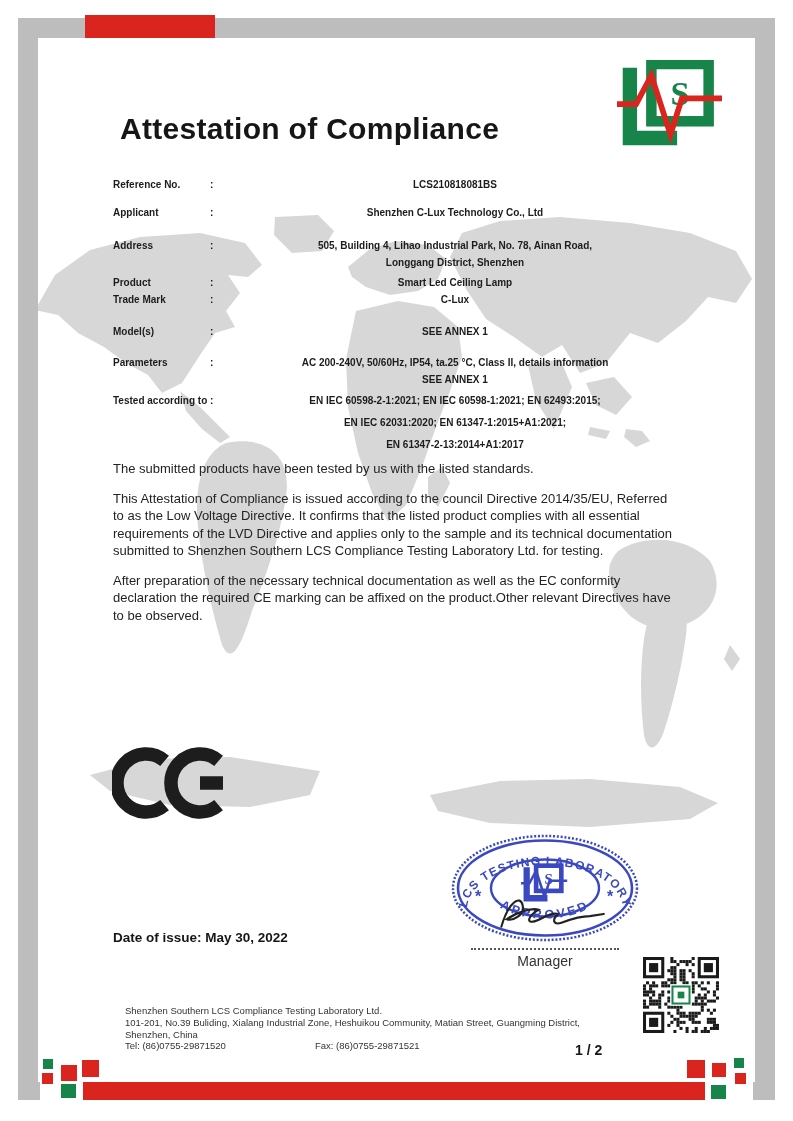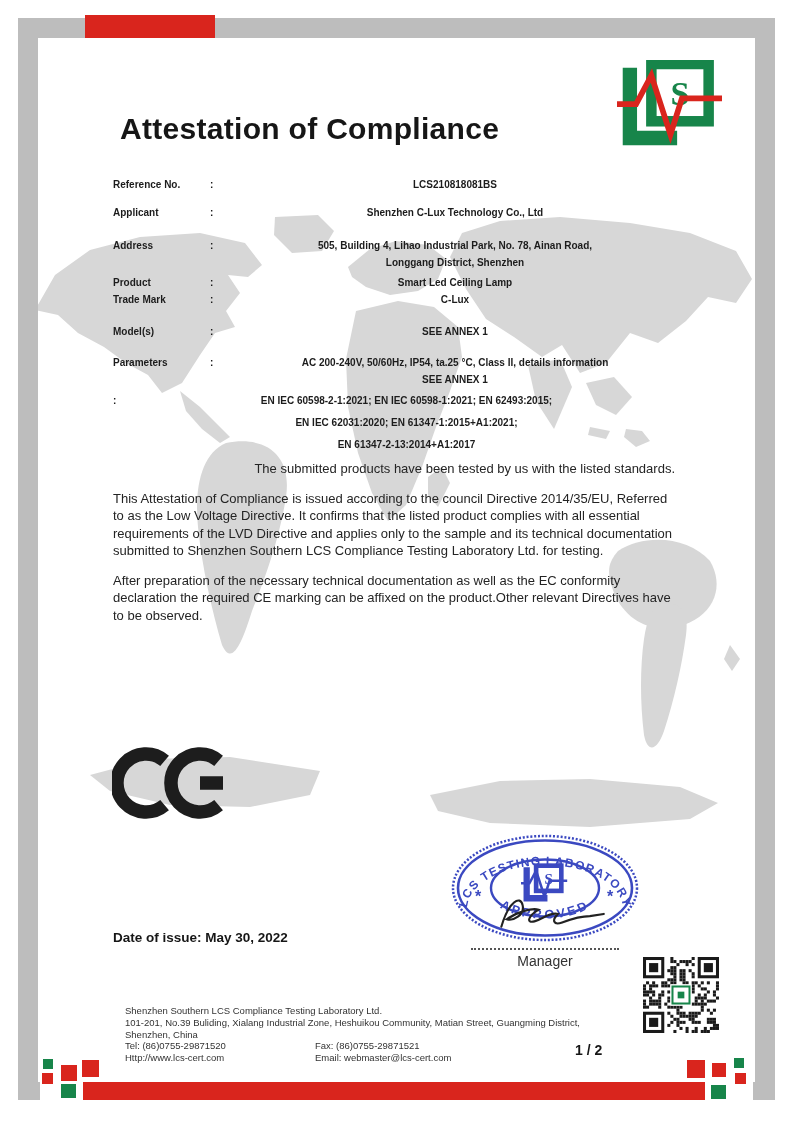--- a/index.html
+++ b/index.html
@@ -23,21 +23,21 @@
   .content { position:absolute; left:113px; top:176px; width:562px; }
   .frow   { display:flex; font-size:10px; font-weight:bold; line-height:17px; color:#1c1c1c; }
   .flabel { width:97px; flex-shrink:0; }
   .fcolon { width:25px; flex-shrink:0; }
   .fvalue { flex:1; }
   .fvalue div { white-space:nowrap;text-align:center; }
   .m11{margin-bottom:11px}.m16{margin-bottom:16px}.m3{margin-bottom:3px}
   .m13{}.m15{margin-bottom:15px}.m14{margin-bottom:14px}.m4{margin-bottom:4px}
   .tested .fvalue div { margin-bottom:5px; white-space:nowrap; }
   .para { font-size:13px; line-height:17.5px; color:#242424; margin-top:12px; }
-  .para.first { margin-top:2px;text-align:right; }
+  .para.first { margin-top:2px; }
   
   .ce { position:absolute; left:112px; top:745px; }
   
   .stampwrap { position:absolute; left:448px; top:834px; width:194px; text-align:center; }
   .sig { position:absolute; left:48px; top:58px; }
   .dotline { width:148px; height:6px; margin:-8px auto 3px auto; border-bottom:2px dotted #555; }
   .manager { font-size:14px; color:#333; }
   
   .date { position:absolute; left:113px; top:930px; font-size:13.5px; font-weight:bold; color:#161616;text-align:center; }
   .footer { position:absolute; left:125px; top:1005px; font-size:9.5px; line-height:11.8px; color:#333; }
@@ -147,20 +147,21 @@
     </div>
     <div class="frow m4">
       <div class="flabel">Parameters</div>
       <div class="fcolon">:</div>
       <div class="fvalue">
         <div>AC 200-240V, 50/60Hz, IP54, ta.25 °C, Class II, details information</div>
         <div>SEE ANNEX 1</div>
       </div>
     </div>
     <div class="frow tested">
+      <div class="flabel">Tested according to</div>
       <div class="fcolon">:</div>
       <div class="fvalue">
         <div>EN IEC 60598-2-1:2021; EN IEC 60598-1:2021; EN 62493:2015;</div>
         <div>EN IEC 62031:2020; EN 61347-1:2015+A1:2021;</div>
         <div>EN 61347-2-13:2014+A1:2017</div>
       </div>
     </div>
 
     <div class="para first">The submitted products have been tested by us with the listed standards.</div>
     <div class="para">This Attestation of Compliance is issued according to the council Directive 2014/35/EU, Referred to as the Low Voltage Directive. It confirms that the listed product complies with all essential requirements of the LVD Directive and applies only to the sample and its technical documentation submitted to Shenzhen Southern LCS Compliance Testing Laboratory Ltd. for testing.</div>
@@ -208,24 +209,20 @@
 
   <div class="date">Date of issue: May 30, 2022</div>
 
   <div class="footer">
     <div>Shenzhen Southern LCS Compliance Testing Laboratory Ltd.</div>
     <div>101-201, No.39 Buliding, Xialang Industrial Zone, Heshuikou Community, Matian Street, Guangming District,</div>
     <div>Shenzhen, China</div>
     <div class="frow2">
       <div class="fcol1">Tel: (86)0755-29871520</div>
       <div>Fax: (86)0755-29871521</div>
-    </div>
-    <div class="frow2">
-      <div class="fcol1">Http://www.lcs-cert.com</div>
-      <div>Email: webmaster@lcs-cert.com</div>
     </div>
   </div>
 
   <div class="pagenum">1 / 2</div>
 
   <svg id="qr-svg" class="qr" width="76" height="76" viewBox="0 0 75 75">
       <rect x="27" y="0" width="3" height="3" fill="#1a1a1a"></rect>
       <rect x="48" y="0" width="3" height="3" fill="#1a1a1a"></rect>
       <rect x="27" y="3" width="3" height="3" fill="#1a1a1a"></rect>
       <rect x="30" y="3" width="3" height="3" fill="#1a1a1a"></rect>

